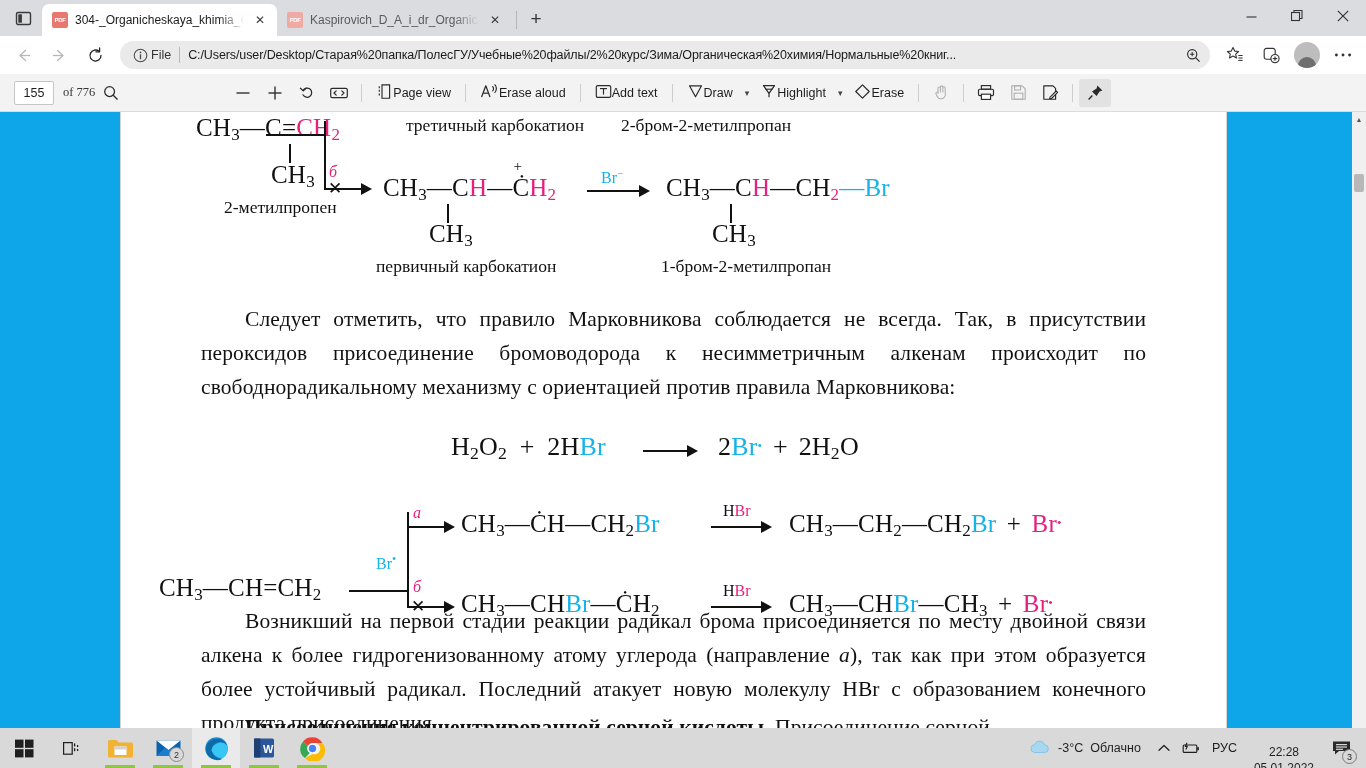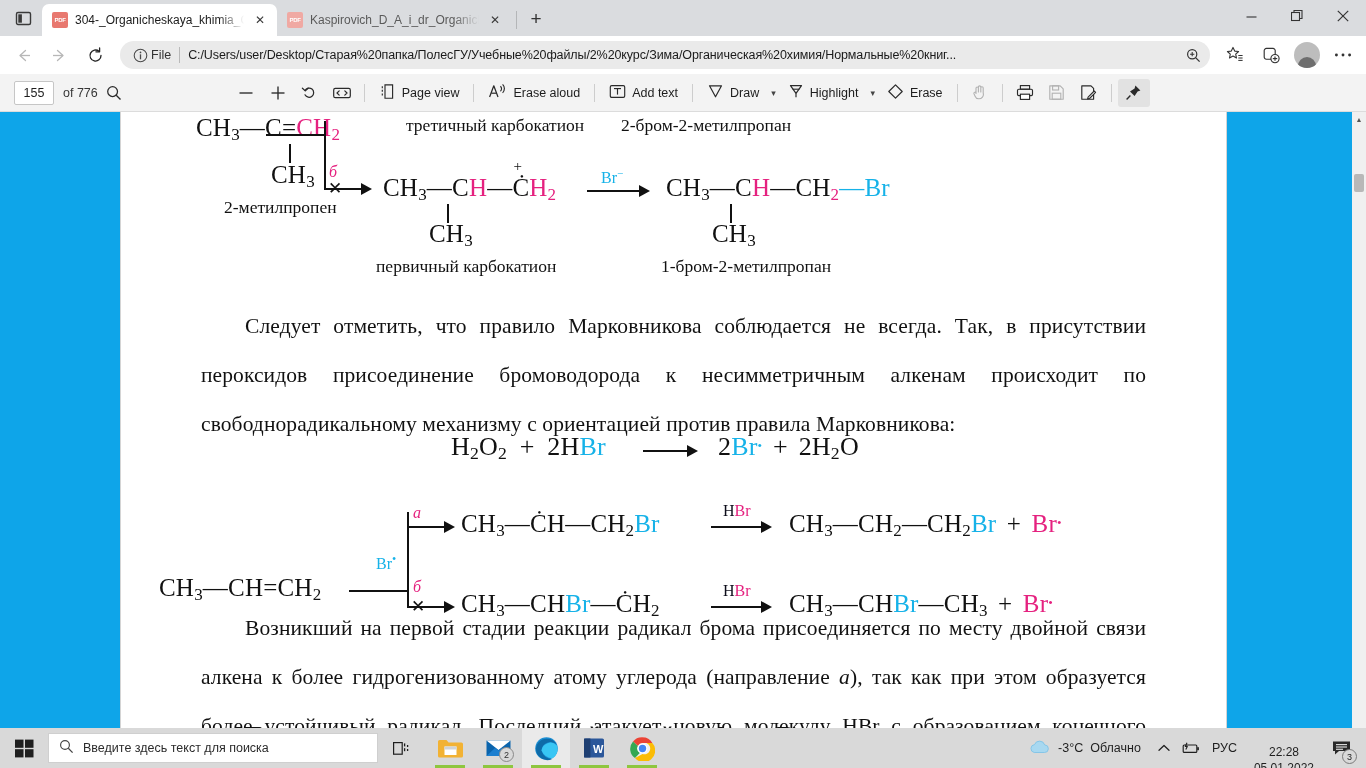--- a/index.html
+++ b/index.html
@@ -96,27 +96,27 @@
   .pdfbar {
     height: 38px; background: #f3f3f3; border-bottom: 1px solid #dcdcdc;
     display: flex; align-items: center; font-size: 12.5px; color: #1d1d1d;
     padding: 0 4px;
   }
   .pagebox {
     width: 40px; height: 24px; border: 1px solid #c6c6c6; background: #fff;
     border-radius: 2px; display:flex; align-items:center; justify-content:center;
     font-size: 12.5px; margin-left: 10px; color:#1d1d1d;
   }
-  .pagetotal { margin-left: 9px; color: #363636; font-size: 12.5px; }
+  .pagetotal { margin-left: 9px; color: #363636; font-size: 12.5px; font-family: Liberation Serif, serif; }
   .tb-icon {
     width: 32px; height: 28px; display:flex; align-items:center; justify-content:center;
     border-radius: 3px;
   }
   .tb-item {
-    height: 28px; display:flex; align-items:center; gap: 6px; padding: 0 8px;
+    height: 28px; display:flex; align-items:center; padding: 0 8px;
     border-radius: 3px;
   }
   .tb-sep { width: 1px; height: 18px; background: #cdcdcd; margin: 0 6px; }
   .tb-caret { font-size: 9px; color: #444; padding: 0 4px; }
   .tb-dim { opacity: 0.32; }
   .tb-pin { background: #e2e2e2; }
 
   
   .viewer {
     position: relative; height: 616px; background: #0ea5e9; overflow: hidden;
@@ -136,21 +136,21 @@
   .vscroll .arrow-up {
     position: absolute; left: 0; top: 0; width: 14px; height: 14px;
     display: flex; align-items: center; justify-content: center;
     font-size: 7px; color: #555;
   }
 
   
   .doc { position: absolute; left: 0; top: 0; width: 1105px; color: #0d0d1a; }
   .para {
     position: absolute; font-family: "Liberation Serif", serif;
-    font-size: 21.5px; line-height: 49px; text-align: justify;
+    font-size: 21.5px; line-height: 34px; text-align: justify;
     color: #111; letter-spacing: 0.1px;
   }
   .para p { text-indent: 44px; }
 
   
   .chem {
     position: absolute; font-family: "Liberation Serif", serif;
     font-size: 25px; color: #111; white-space: nowrap; letter-spacing: 0.2px;
   }
   .chem sub { font-size: 0.68em; vertical-align: -0.22em; }
@@ -614,29 +614,20 @@
 <div class="taskbar">
   <div class="startbtn">
     <svg width="19" height="19" viewBox="0 0 19 19">
         <rect x="0" y="0.6" width="8.5" height="8.2" fill="#1f1f1f"></rect>
         <rect x="10" y="0.6" width="8.5" height="8.2" fill="#1f1f1f"></rect>
         <rect x="0" y="10.2" width="8.5" height="8.2" fill="#1f1f1f"></rect>
         <rect x="10" y="10.2" width="8.5" height="8.2" fill="#1f1f1f"></rect>
       </svg>
   </div>
 
-  <div class="searchbox">
-    <span>
-      <svg width="15" height="15" viewBox="0 0 15 15">
-          <circle cx="6" cy="6" r="4.4" fill="none" stroke="#444" stroke-width="1.15"></circle>
-          <line x1="9.3" y1="9.3" x2="13.6" y2="13.6" stroke="#444" stroke-width="1.25"></line>
-        </svg>
-    </span>
-    <span>Введите здесь текст для поиска</span>
-  </div>
 
   <div class="taskview">
     <svg width="19" height="17" viewBox="0 0 19 17">
         <rect x="0.6" y="2.6" width="8.6" height="11.6" fill="none" stroke="#1f1f1f" stroke-width="1.2"></rect>
         <line x1="11.6" y1="3.4" x2="11.6" y2="6.4" stroke="#1f1f1f" stroke-width="1.3"></line>
         <line x1="11.6" y1="8.2" x2="11.6" y2="11.2" stroke="#1f1f1f" stroke-width="1.3"></line>
         <line x1="14.6" y1="5" x2="14.6" y2="7" stroke="#1f1f1f" stroke-width="1.3"></line>
         <line x1="14.6" y1="9" x2="14.6" y2="11" stroke="#1f1f1f" stroke-width="1.3"></line>
       </svg>
   </div>

